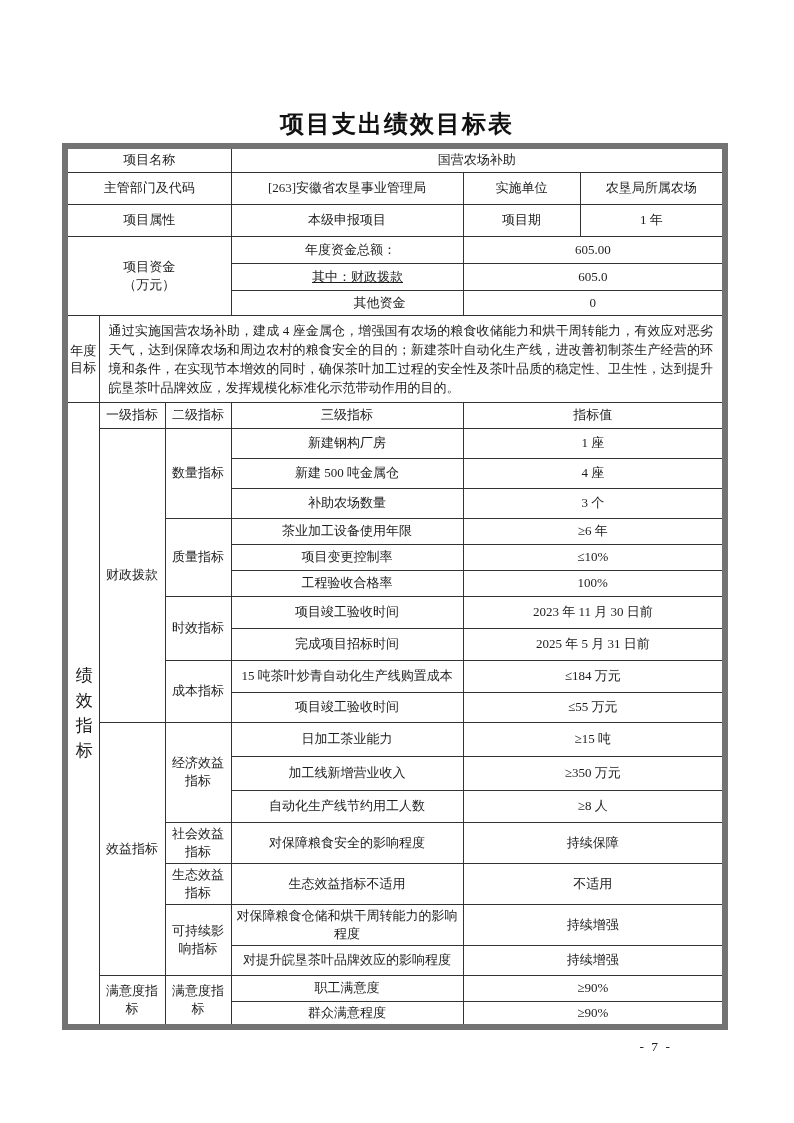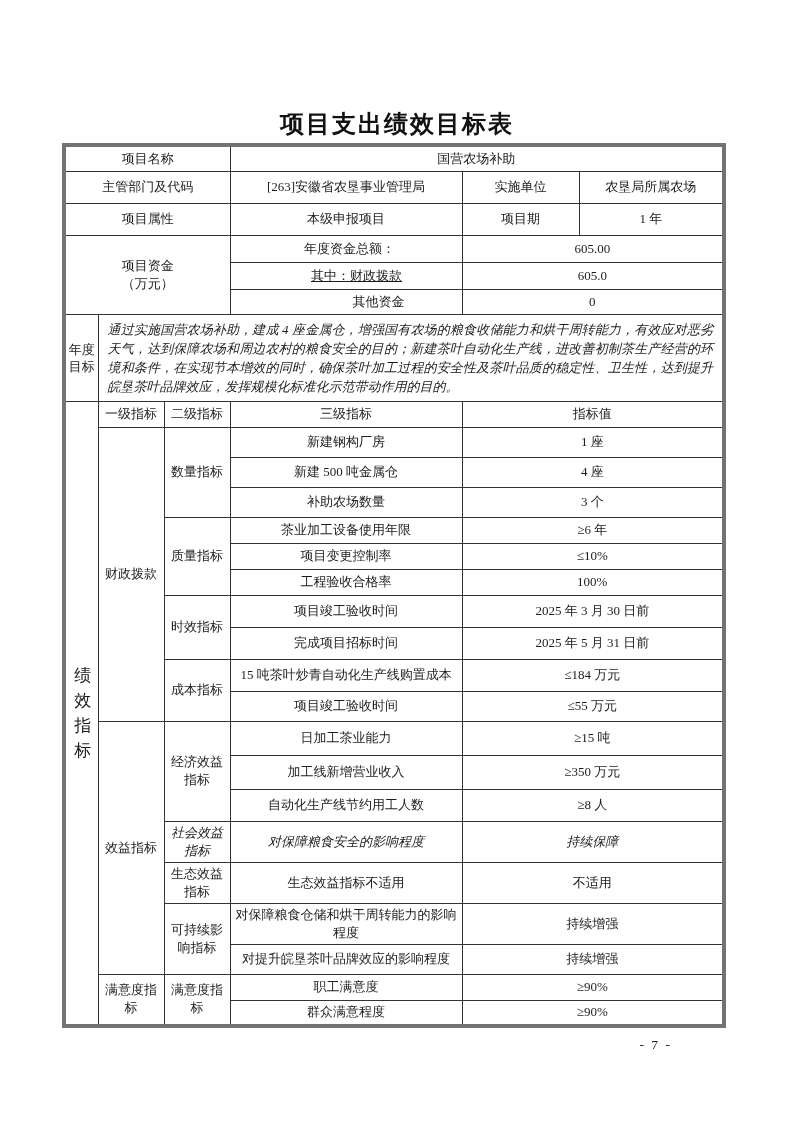--- a/index.html
+++ b/index.html
@@ -28,53 +28,52 @@
     text-align: center;
     font-size: 14.5px;
     letter-spacing: 1px;
   }
   table.main {
     margin-left: 62px;
     margin-top: 3px;
     width: 660px;
     border-collapse: collapse;
     table-layout: fixed;
-    border: 4px solid #737373;
+    border: 6px solid #737373;
     padding-left: 28px;
   }
   td {
     border: 1px solid #333;
     font-size: 13px;
     text-align: center;
     vertical-align: middle;
     padding: 2px 3px;
     line-height: 18px;
   }
   td.wrap { word-break: break-all; }
   td.narrow { padding: 1px 0; word-break: break-all; line-height: 17px; }
   td.goal-text {
     text-align: justify;
     padding: 5px 9px;
     line-height: 19px;
     word-break: break-all;
-    font-style: italic;
   }
   .vert-label {
     width: 15px;
     margin: 0 auto;
     word-break: break-all;
     line-height: 25px;
     font-size: 17px;
   }
   td.fund-sub { text-align: center; }
   .pl8  { padding-left: 10px; }
   .pl22 { padding-left: 24px; text-decoration: underline; }
   .pl66 { padding-left: 68px; }
   .h25 { height: 25px; } .h26 { height: 26px; } .h27 { height: 27px; } .h30 { height: 30px; } .h32 { height: 32px; }
-  .h34 { height: 34px; } .h36 { height: 36px; font-style: italic; } .h40 { height: 40px; }
+  .h34 { height: 34px; } .h36 { height: 36px; } .h40 { height: 40px; }
   .h85 { height: 85px; }
   .page-number {
     margin-top: 9px;
     padding-right: 122px;
     text-align: right;
     font-size: 13.5px;
     letter-spacing: 2px;
   }
 </style>
 </head>
@@ -171,21 +170,21 @@
       <td colspan="2">≤10%</td>
     </tr>
     <tr class="h26">
       <td class="wrap">工程验收合格率</td>
       <td colspan="2">100%</td>
     </tr>
 
     <tr class="h32">
       <td rowspan="2" class="wrap">时效指标</td>
       <td class="wrap">项目竣工验收时间</td>
-      <td colspan="2">2025 年 3 月 30 日前</td>
+      <td colspan="2">2023 年 11 月 30 日前</td>
     </tr>
     <tr class="h32">
       <td class="wrap">完成项目招标时间</td>
       <td colspan="2">2025 年 5 月 31 日前</td>
     </tr>
 
     <tr class="h32">
       <td rowspan="2" class="wrap">成本指标</td>
       <td class="wrap">15 吨茶叶炒青自动化生产线购置成本</td>
       <td colspan="2">≤184 万元</td>

